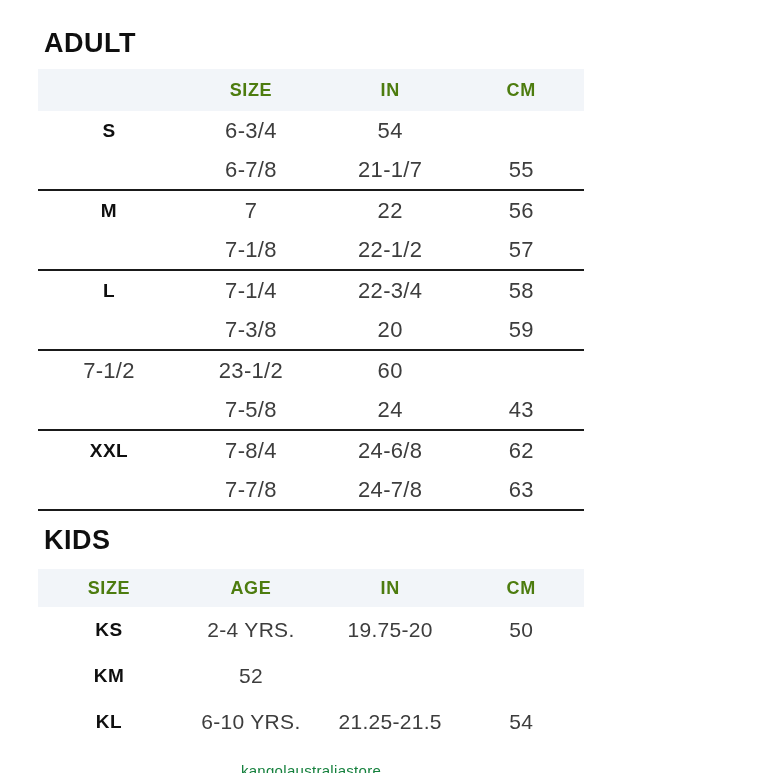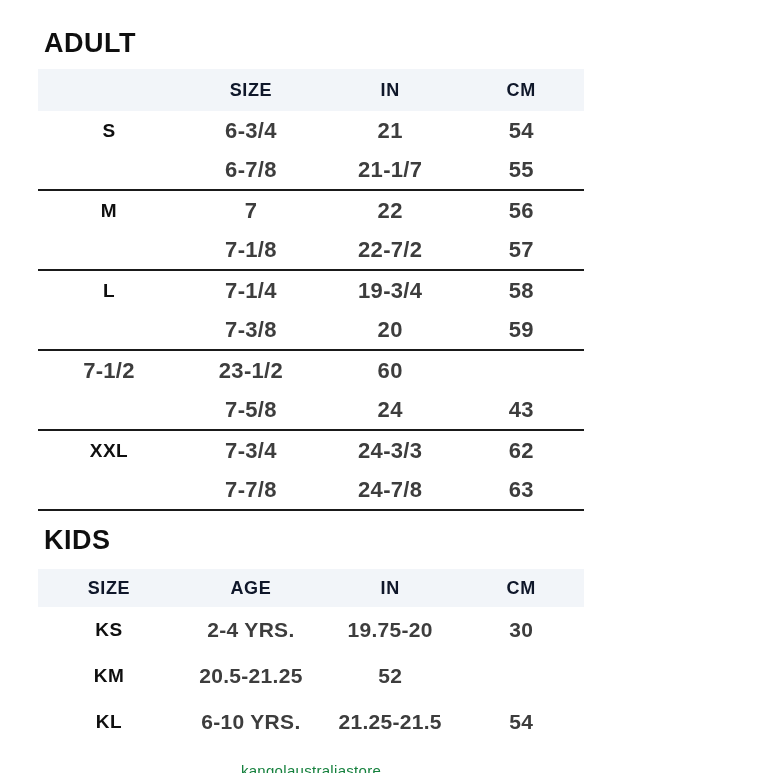--- a/index.html
+++ b/index.html
@@ -29,27 +29,27 @@
     text-align: center;
   }
   .thead {
     height: 42px;
     background: #f2f5f9;
   }
   .th {
     font-size: 18px;
     font-weight: bold;
     letter-spacing: 0.6px;
-    color: #0f172a;
+    color: #4d7c0f;
   }
   .tr { height: 39px; }
   .group { border-bottom: 2px solid #1a1a1a; }
   .td {
     font-size: 22px;
-    font-weight: 700;
+    font-weight: 400;
     color: #3d3d3d;
     letter-spacing: 0.3px;
   }
   .td.label {
     font-size: 19px;
     font-weight: bold;
     color: #0f0f0f;
     letter-spacing: 0.5px;
   }
   .kids-title { margin-top: 16px; }
@@ -81,51 +81,50 @@
         <div class="th"></div>
         <div class="th">SIZE</div>
         <div class="th">IN</div>
         <div class="th">CM</div>
       </div>
 
       <div class="group">
         <div class="grid-row tr">
           <div class="td label">S</div>
           <div class="td">6-3/4</div>
-          <div class="td">21</div>
           <div class="td">54</div>
         </div>
         <div class="grid-row tr">
           <div class="td label"></div>
           <div class="td">6-7/8</div>
           <div class="td">21-1/7</div>
           <div class="td">55</div>
         </div>
       </div>
 
       <div class="group">
         <div class="grid-row tr">
           <div class="td label">M</div>
           <div class="td">7</div>
           <div class="td">22</div>
           <div class="td">56</div>
         </div>
         <div class="grid-row tr">
           <div class="td label"></div>
           <div class="td">7-1/8</div>
-          <div class="td">22-7/2</div>
+          <div class="td">22-1/2</div>
           <div class="td">57</div>
         </div>
       </div>
 
       <div class="group">
         <div class="grid-row tr">
           <div class="td label">L</div>
           <div class="td">7-1/4</div>
-          <div class="td">19-3/4</div>
+          <div class="td">22-3/4</div>
           <div class="td">58</div>
         </div>
         <div class="grid-row tr">
           <div class="td label"></div>
           <div class="td">7-3/8</div>
           <div class="td">20</div>
           <div class="td">59</div>
         </div>
       </div>
 
@@ -139,22 +138,22 @@
           <div class="td label"></div>
           <div class="td">7-5/8</div>
           <div class="td">24</div>
           <div class="td">43</div>
         </div>
       </div>
 
       <div class="group">
         <div class="grid-row tr">
           <div class="td label">XXL</div>
-          <div class="td">7-3/4</div>
-          <div class="td">24-3/3</div>
+          <div class="td">7-8/4</div>
+          <div class="td">24-6/8</div>
           <div class="td">62</div>
         </div>
         <div class="grid-row tr">
           <div class="td label"></div>
           <div class="td">7-7/8</div>
           <div class="td">24-7/8</div>
           <div class="td">63</div>
         </div>
       </div>
     </div>
@@ -168,26 +167,25 @@
         <div class="th">SIZE</div>
         <div class="th">AGE</div>
         <div class="th">IN</div>
         <div class="th">CM</div>
       </div>
 
       <div class="grid-row ktr">
         <div class="td label">KS</div>
         <div class="td ktd">2-4 YRS.</div>
         <div class="td ktd">19.75-20</div>
-        <div class="td ktd">30</div>
+        <div class="td ktd">50</div>
       </div>
 
       <div class="grid-row ktr">
         <div class="td label">KM</div>
-        <div class="td ktd">20.5-21.25</div>
         <div class="td ktd">52</div>
       </div>
 
       <div class="grid-row ktr">
         <div class="td label">KL</div>
         <div class="td ktd">6-10 YRS.</div>
         <div class="td ktd">21.25-21.5</div>
         <div class="td ktd">54</div>
       </div>
     </div>

